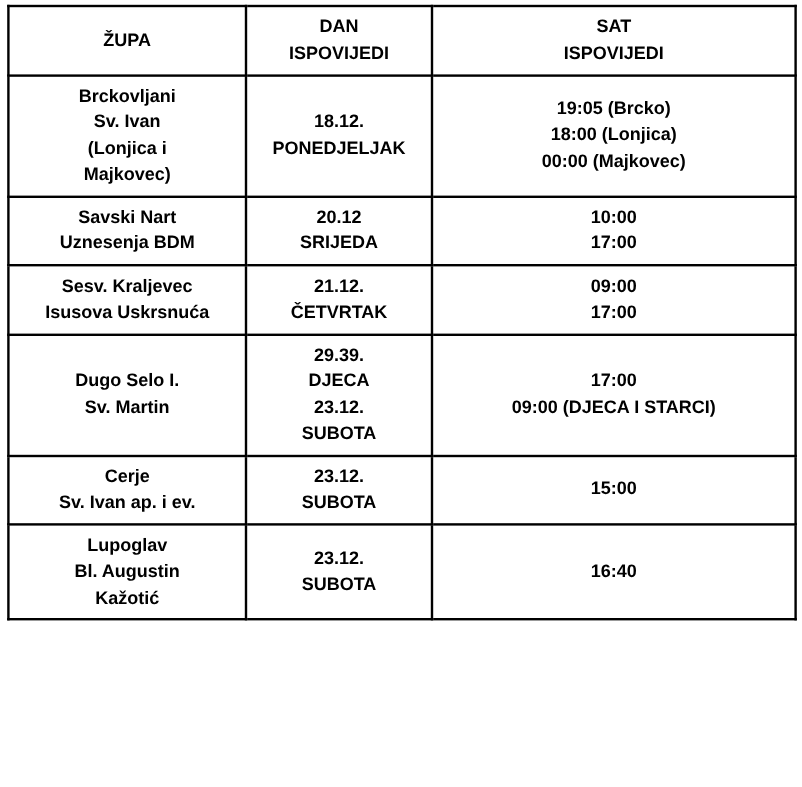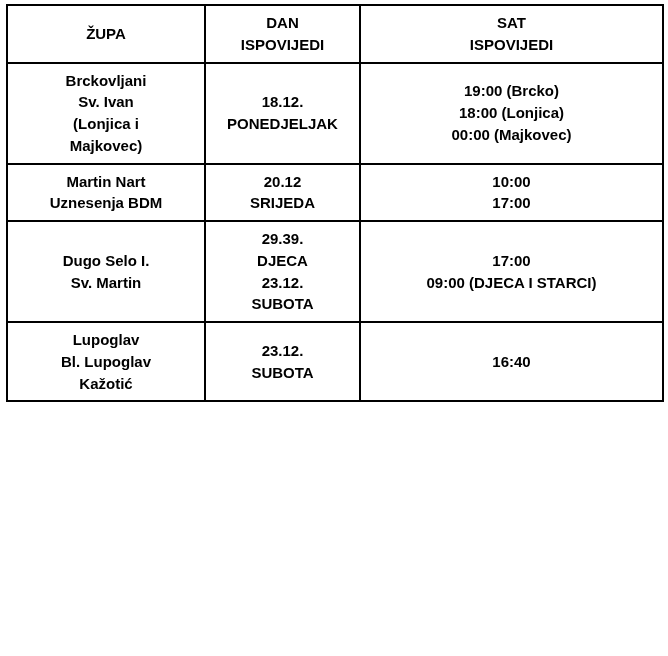--- a/index.html
+++ b/index.html
@@ -75,36 +75,50 @@
             <span class="line">Brckovljani</span>
             <span class="line">Sv. Ivan</span>
             <span class="line">(Lonjica i</span>
             <span class="line">Majkovec)</span>
           </td>
         <td>
             <span class="line">18.12.</span>
             <span class="line">PONEDJELJAK</span>
           </td>
         <td>
-            <span class="line">19:00 (Brcko)</span>
+            <span class="line">19:05 (Brcko)</span>
             <span class="line">18:00 (Lonjica)</span>
             <span class="line">00:00 (Majkovec)</span>
           </td>
       </tr>
       <tr>
         <td>
-            <span class="line">Martin Nart</span>
+            <span class="line">Savski Nart</span>
             <span class="line">Uznesenja BDM</span>
           </td>
         <td>
             <span class="line">20.12</span>
             <span class="line">SRIJEDA</span>
           </td>
         <td>
             <span class="line">10:00</span>
+            <span class="line">17:00</span>
+          </td>
+      </tr>
+      <tr>
+        <td>
+            <span class="line">Sesv. Kraljevec</span>
+            <span class="line">Isusova Uskrsnuća</span>
+          </td>
+        <td>
+            <span class="line">21.12.</span>
+            <span class="line">ČETVRTAK</span>
+          </td>
+        <td>
+            <span class="line">09:00</span>
             <span class="line">17:00</span>
           </td>
       </tr>
       <tr>
         <td>
             <span class="line">Dugo Selo I.</span>
             <span class="line">Sv. Martin</span>
           </td>
         <td>
             <span class="line">29.39.</span>
@@ -112,22 +126,35 @@
             <span class="line">23.12.</span>
             <span class="line">SUBOTA</span>
           </td>
         <td>
             <span class="line">17:00</span>
             <span class="line">09:00 (DJECA I STARCI)</span>
           </td>
       </tr>
       <tr>
         <td>
+            <span class="line">Cerje</span>
+            <span class="line">Sv. Ivan ap. i ev.</span>
+          </td>
+        <td>
+            <span class="line">23.12.</span>
+            <span class="line">SUBOTA</span>
+          </td>
+        <td>
+            <span class="line">15:00</span>
+          </td>
+      </tr>
+      <tr>
+        <td>
             <span class="line">Lupoglav</span>
-            <span class="line">Bl. Lupoglav</span>
+            <span class="line">Bl. Augustin</span>
             <span class="line">Kažotić</span>
           </td>
         <td>
             <span class="line">23.12.</span>
             <span class="line">SUBOTA</span>
           </td>
         <td>
             <span class="line">16:40</span>
           </td>
       </tr>

